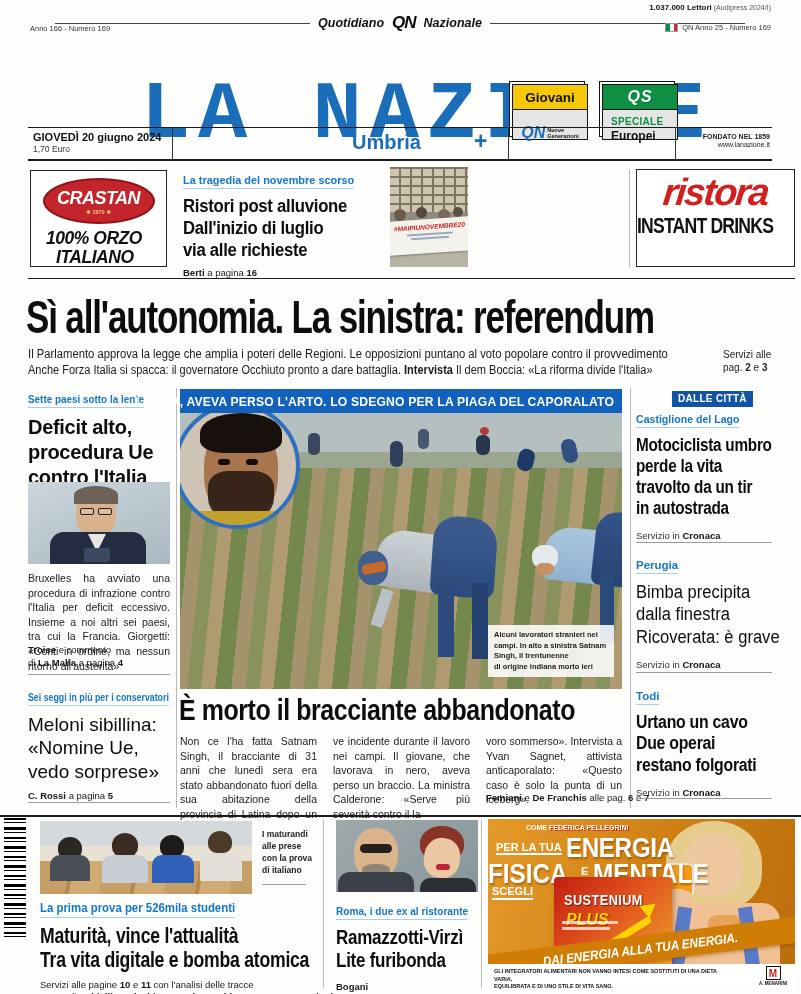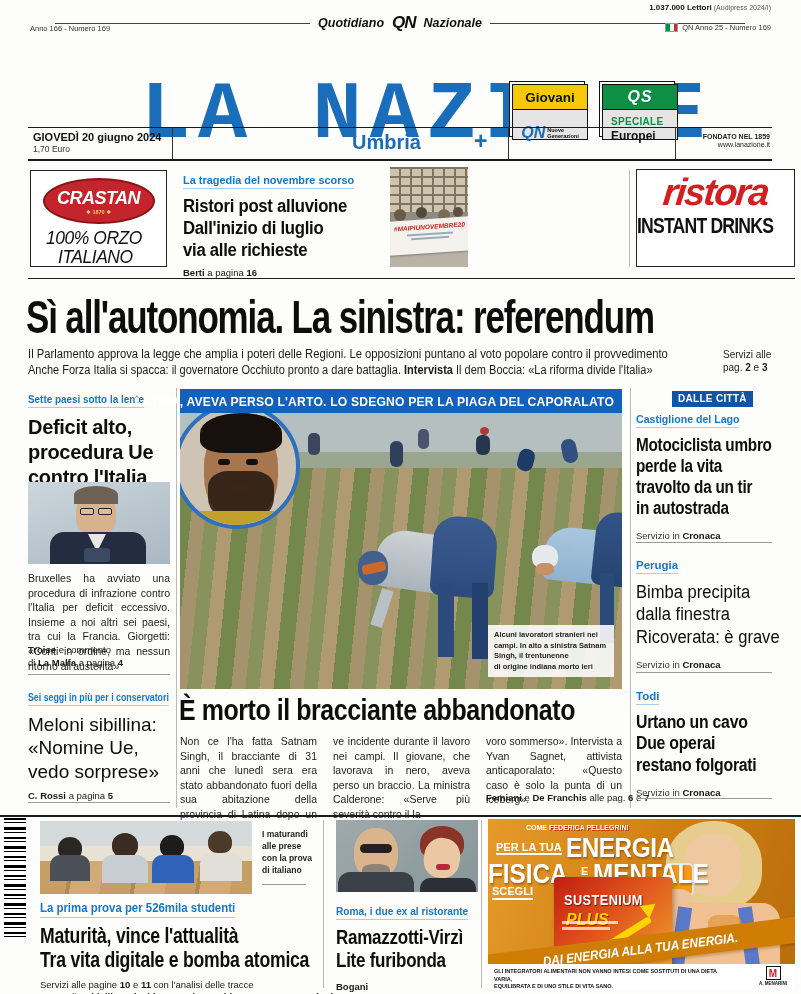--- a/index.html
+++ b/index.html
@@ -89,21 +89,21 @@
   <div class="abs" style="left:680px;top:133px;width:90px;text-align:right;">
     <div style="font-weight:700;font-size:7px;color:#222;">FONDATO NEL 1859</div>
     <div style="font-size:7px;color:#222;margin-top:1px;">www.lanazione.it</div>
   </div>
 
   <div class="abs" style="left:30px;top:170px;width:137px;height:97px;border:1px solid #222;background:#fff;text-align:center;">
     <div style="margin:7px auto 0;width:112px;height:46px;background:var(--crastan-red);border-radius:50%;border:2px solid #8d1116;display:flex;flex-direction:column;align-items:center;justify-content:center;">
       <span style="color:#fff;font-weight:900;font-style:italic;font-size:18px;letter-spacing:-0.5px;">CRASTAN</span>
       <span style="color:#f0c870;font-size:5.5px;font-weight:700;">❖ 1870 ❖</span>
     </div>
-    <div style="font-style:italic;font-weight:400;font-size:19px;line-height:19px;margin-top:4px;letter-spacing:-0.5px;">
+    <div style="font-style:italic;font-weight:700;font-size:19px;line-height:19px;margin-top:4px;letter-spacing:-0.5px;">
       <span class="cx" style="transform:scaleX(0.92);">100% ORZO</span><br>
       <span class="cx" style="transform:scaleX(0.92);">ITALIANO</span>
     </div>
   </div>
 
   <div class="abs" style="left:183px;top:170px;width:200px;">
     <span class="kicker cx" style="transform:scaleX(0.95);">La tragedia del novembre scorso</span>
     <div class="hl" style="font-size:18px;line-height:22px;margin-top:6px;">
       <span class="cx" style="transform:scaleX(0.93);">Ristori post alluvione</span><br>
       <span class="cx" style="transform:scaleX(0.93);">Dall'inizio di luglio</span><br>

